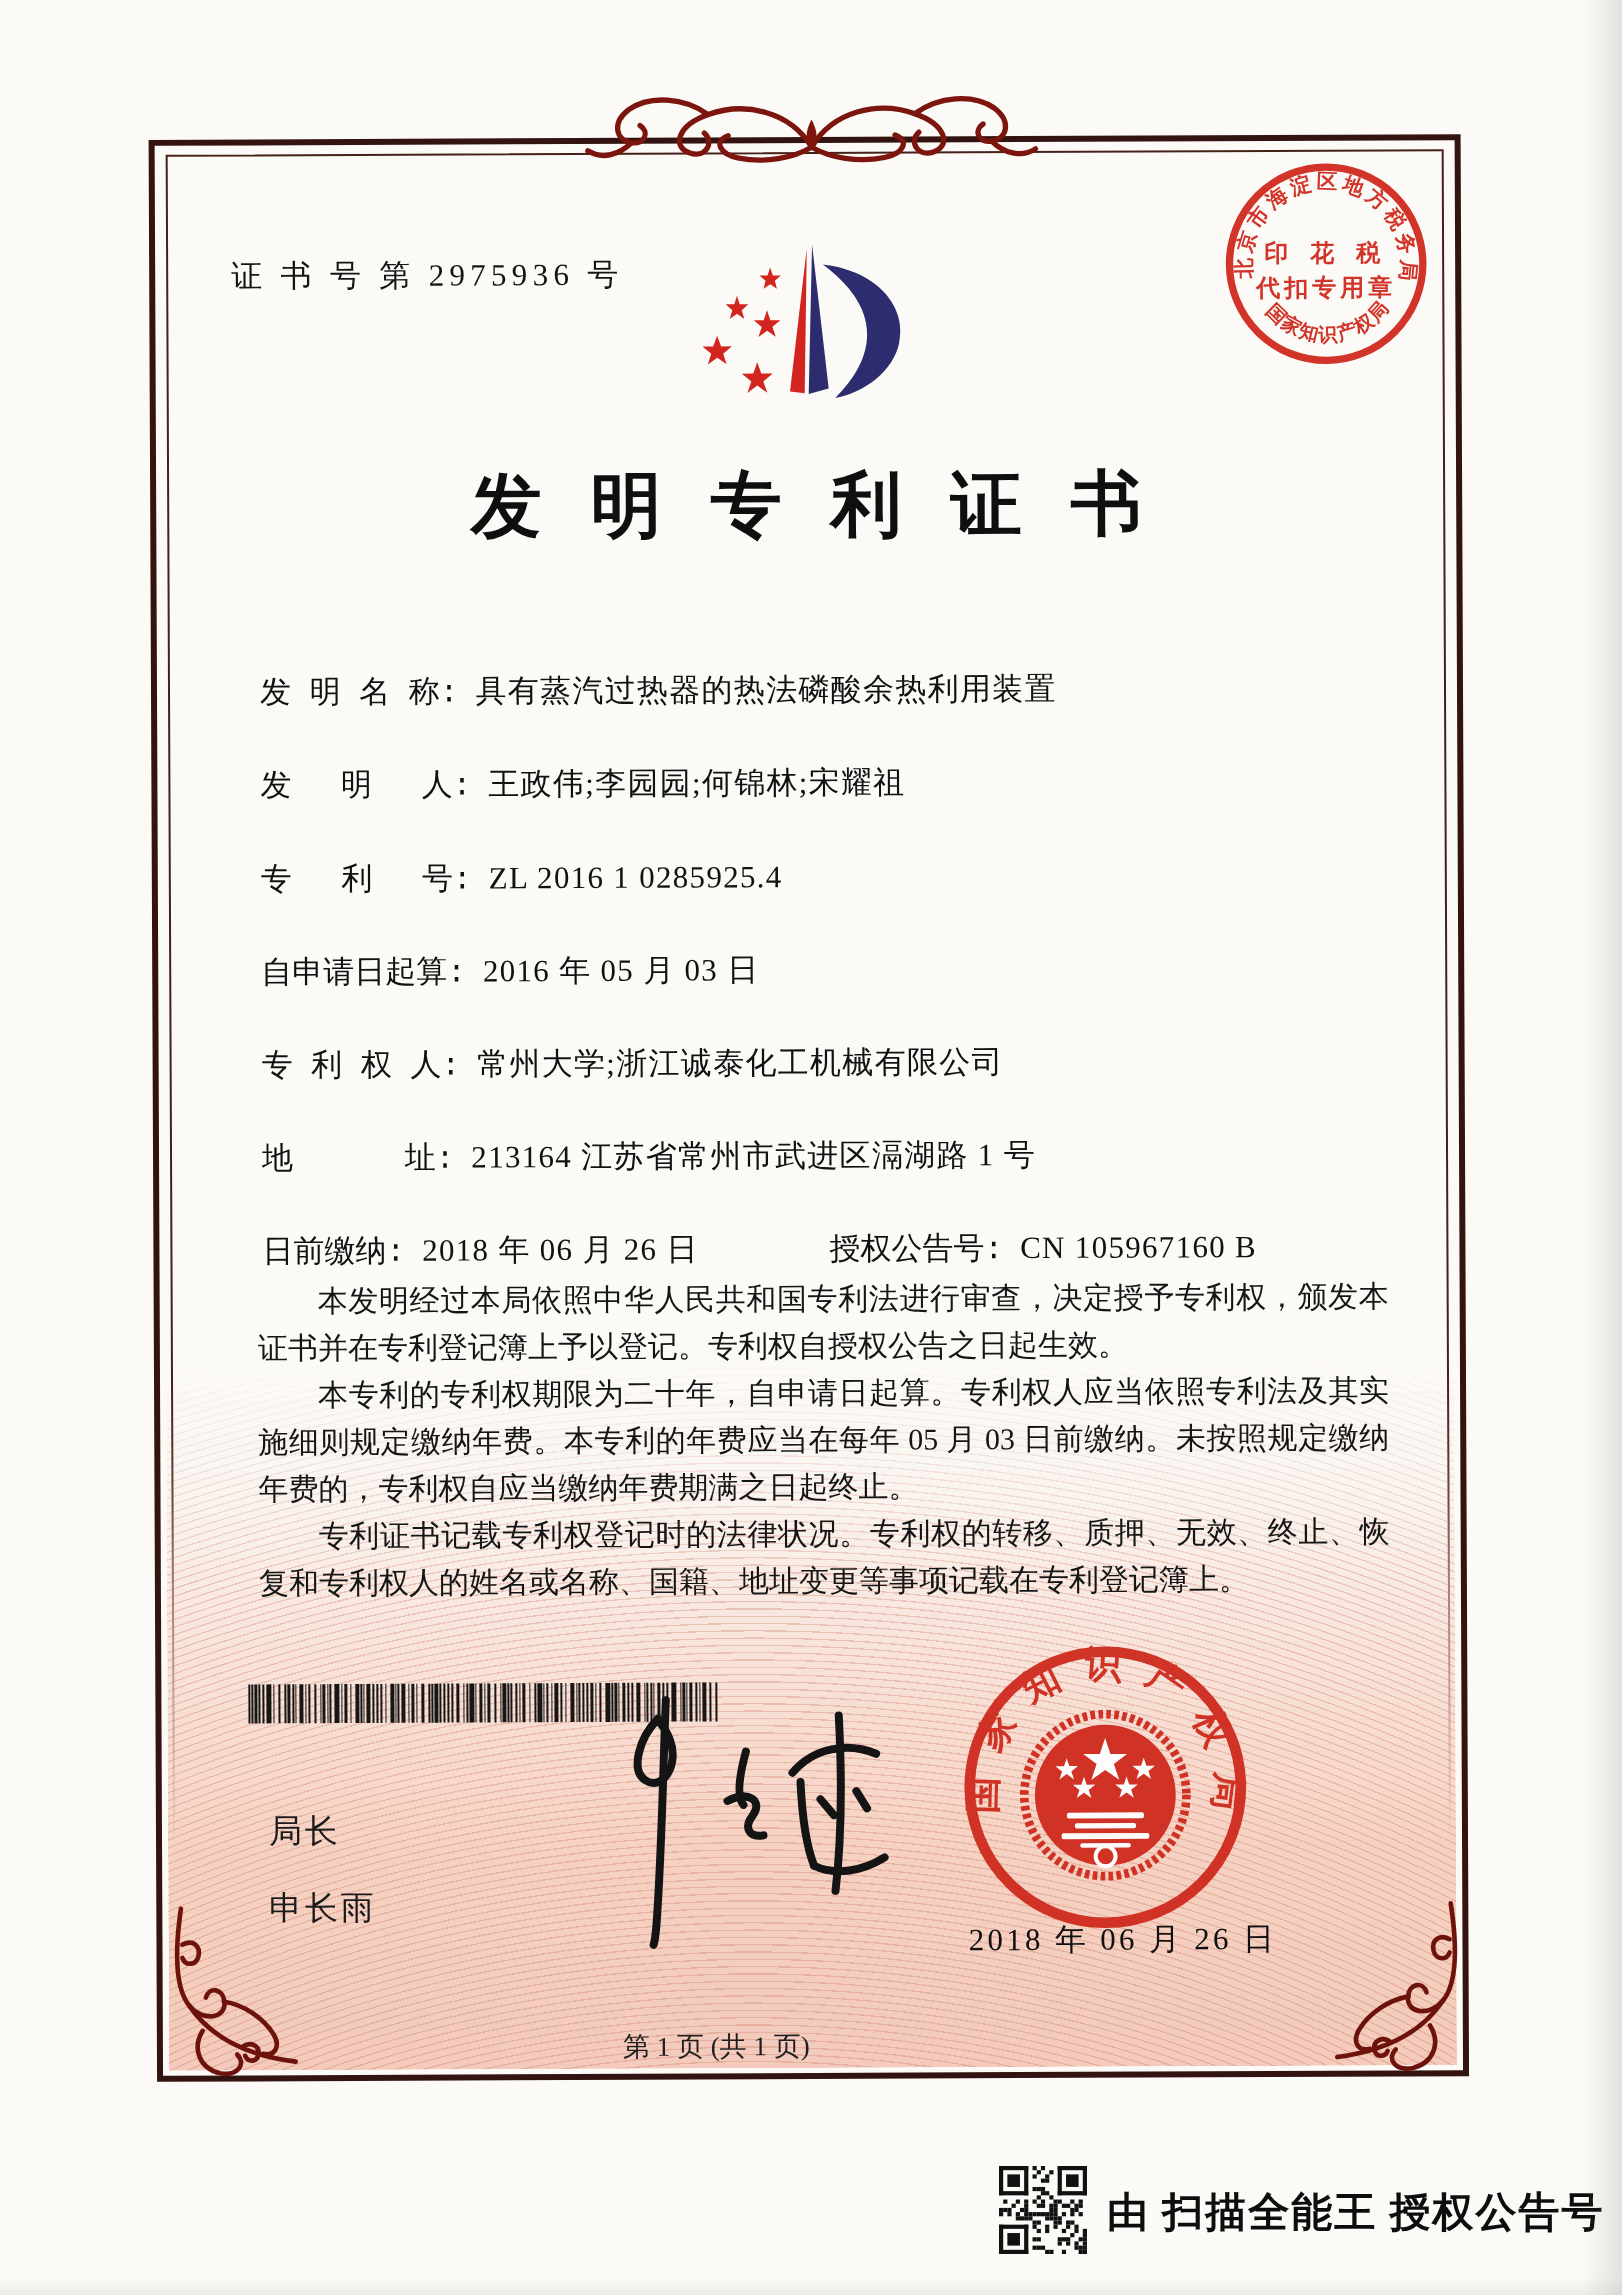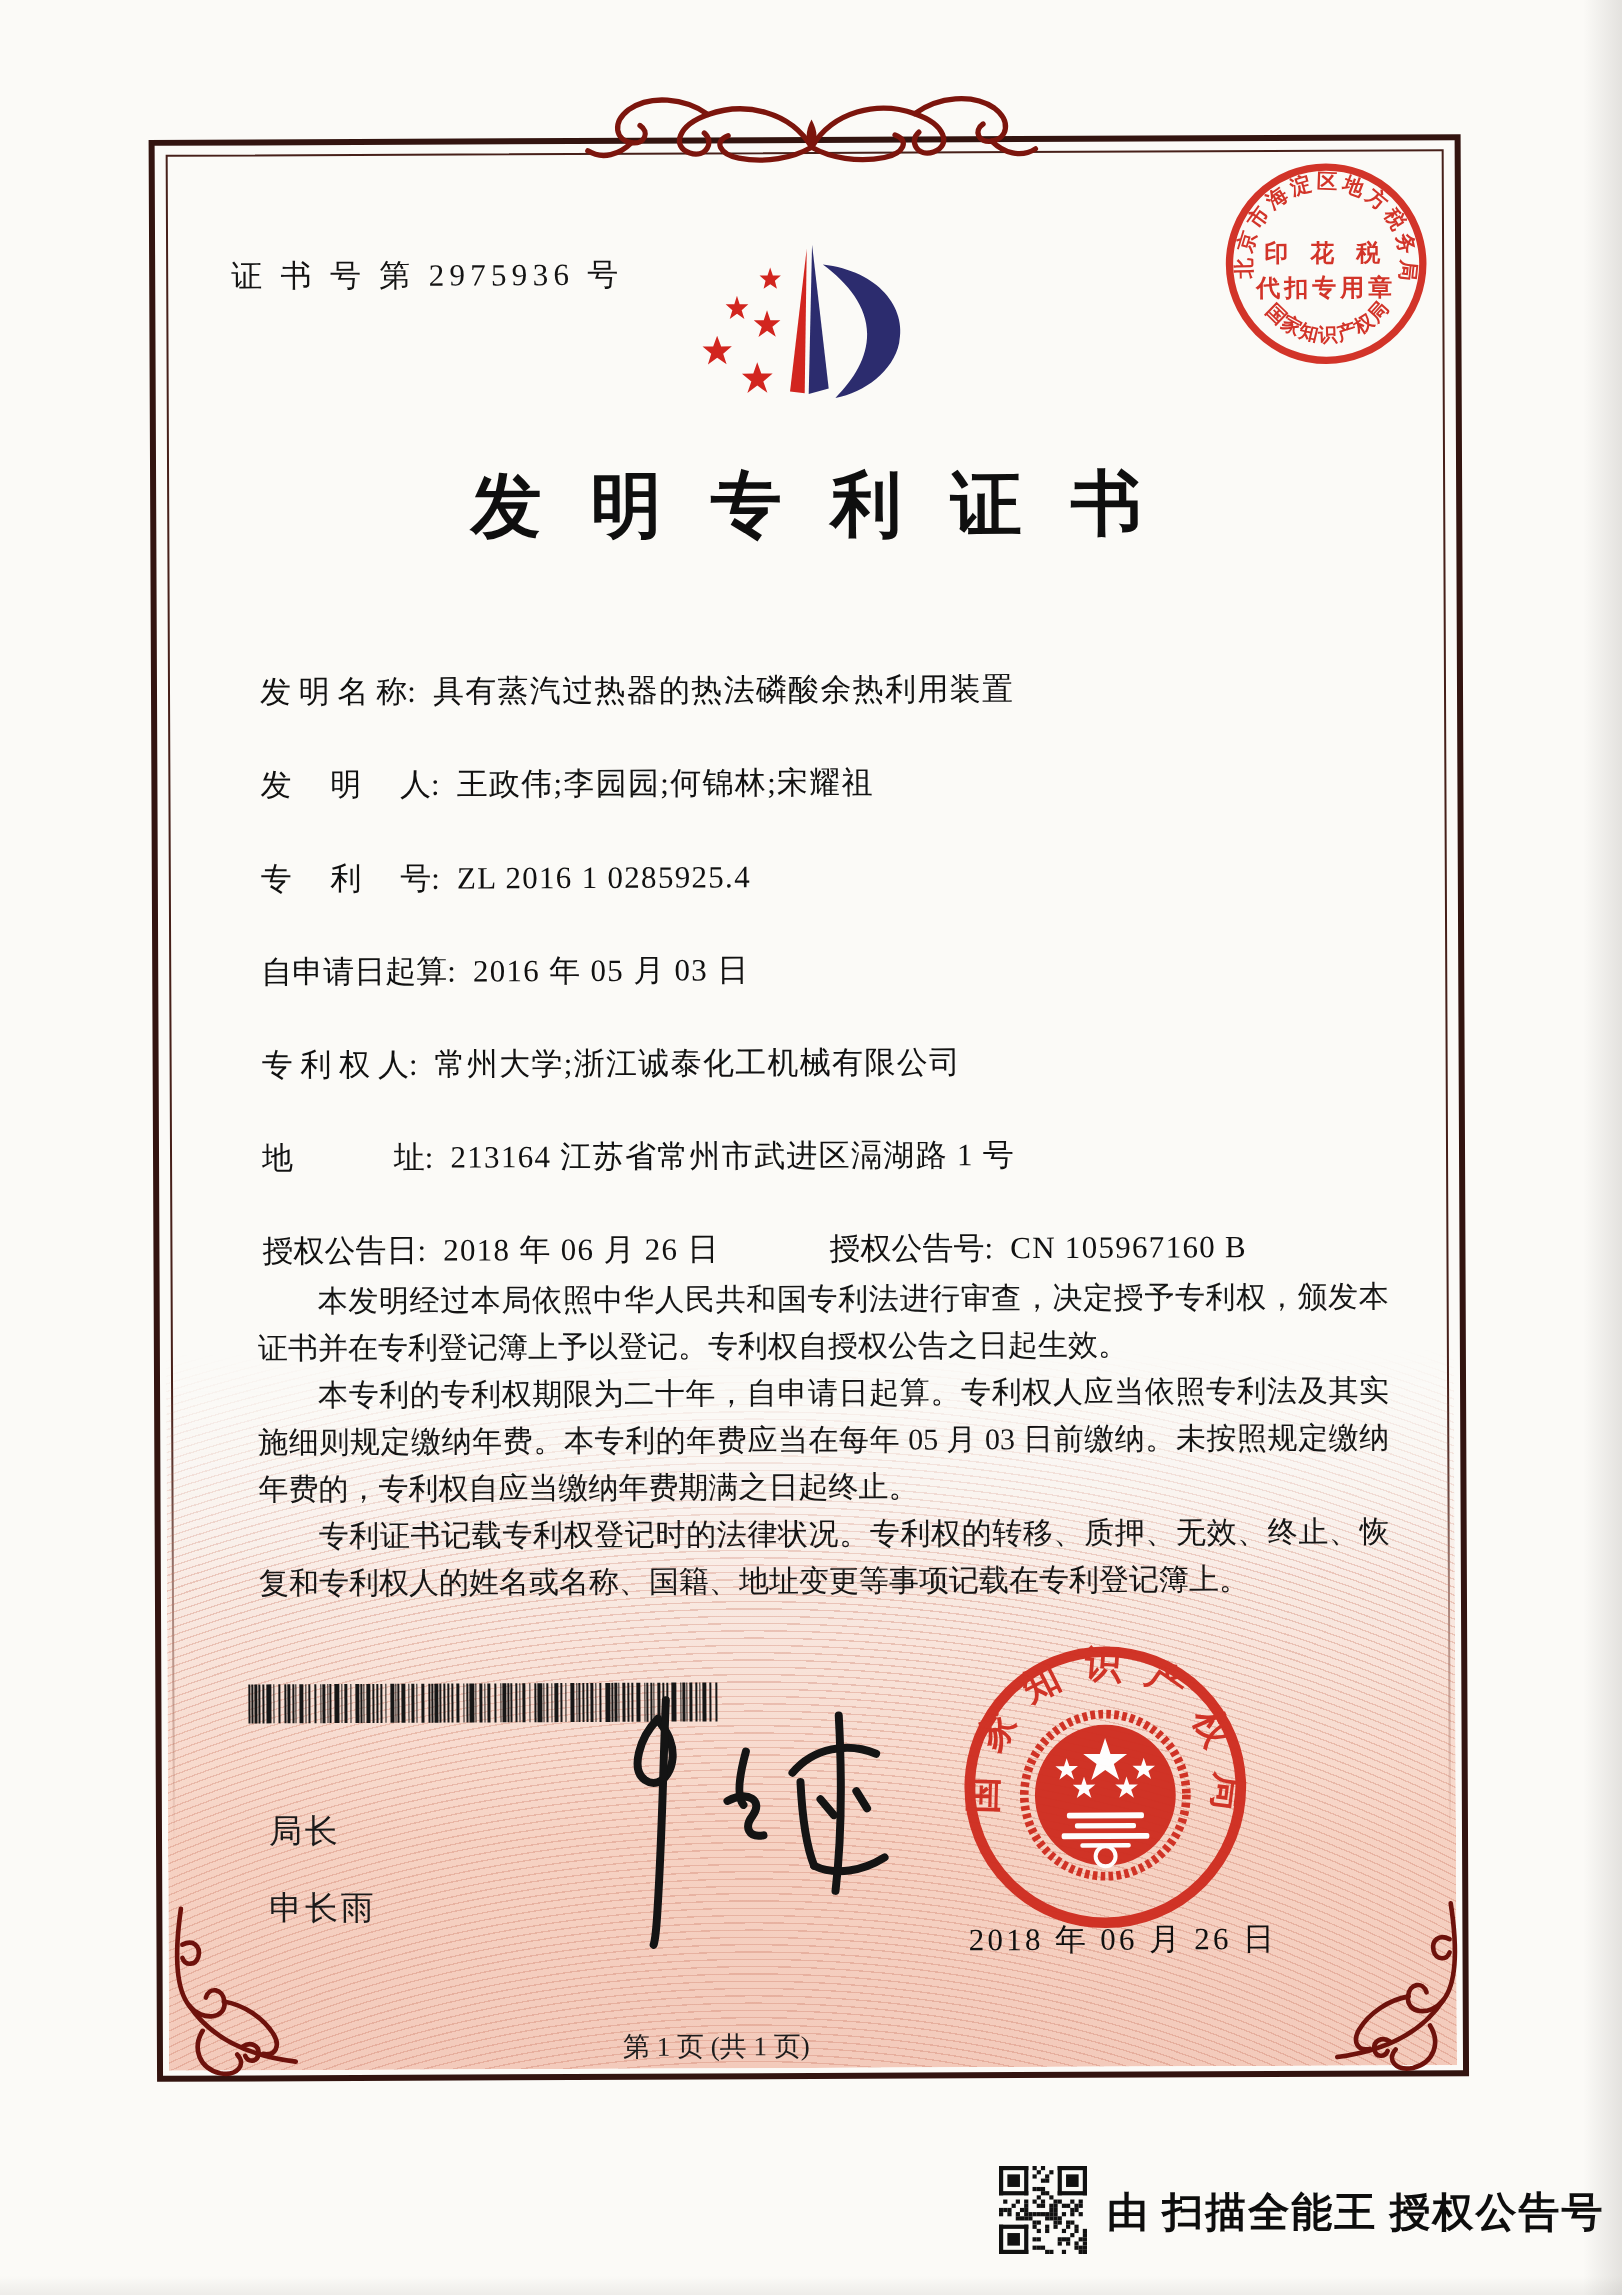--- a/index.html
+++ b/index.html
@@ -35,21 +35,21 @@
     mask-image:linear-gradient(to bottom,transparent 0,#000 32%);}
 
   .cert-no{position:absolute;left:234px;top:253px;font-size:31px;
     letter-spacing:5.3px;color:#141414;}
 
   .title{position:absolute;left:152px;top:458px;width:1312px;text-align:center;
     font-size:71px;font-weight:700;letter-spacing:49px;text-indent:49px;color:#0f0f0f;}
 
   .fields{position:absolute;left:261px;top:664px;width:1131px;font-size:31px;color:#111;}
   .frow{position:absolute;left:0;white-space:nowrap;}
-  .frow .lab{display:inline-block;}
+  .frow .lab{display:inline-block;font-family:Liberation Mono, monospace;}
   .frow .val{display:inline-block;margin-left:9.3px;letter-spacing:1.3px;}
   .r1{top:5.3px;} .r2{top:98px;} .r3{top:192px;} .r4{top:285px;}
   .r5{top:378px;} .r6{top:471px;} .r7{top:564px;} .r7b{top:564px;left:567px;}
 
   .body-text{position:absolute;left:256px;top:1275px;width:1131px;
     font-size:30px;line-height:47px;color:#151515;text-align:justify;}
   .body-text p{margin:0;text-indent:2em;}
 
   .barcode{position:absolute;left:245px;top:1682px;width:482px;height:39px;}
   .barcode span{display:inline-block;height:39px;vertical-align:top;background:#161616;}
@@ -180,21 +180,21 @@
     </div>
     <div class="frow r5">
       <span class="lab">专 利 权 人:</span>
       <span class="val">常州大学;浙江诚泰化工机械有限公司</span>
     </div>
     <div class="frow r6">
       <span class="lab">地　　　 址:</span>
       <span class="val">213164 江苏省常州市武进区滆湖路 1 号</span>
     </div>
     <div class="frow r7">
-      <span class="lab">授权公告日:</span>
+      <span class="lab">日前缴纳:</span>
       <span class="val">2018 年 06 月 26 日</span>
     </div>
     <div class="frow r7b">
       <span class="lab">授权公告号:</span>
       <span class="val">CN 105967160 B</span>
     </div>
   </div>
 
   <div class="body-text">
     <p>本发明经过本局依照中华人民共和国专利法进行审查，决定授予专利权，颁发本证书并在专利登记簿上予以登记。专利权自授权公告之日起生效。</p>

